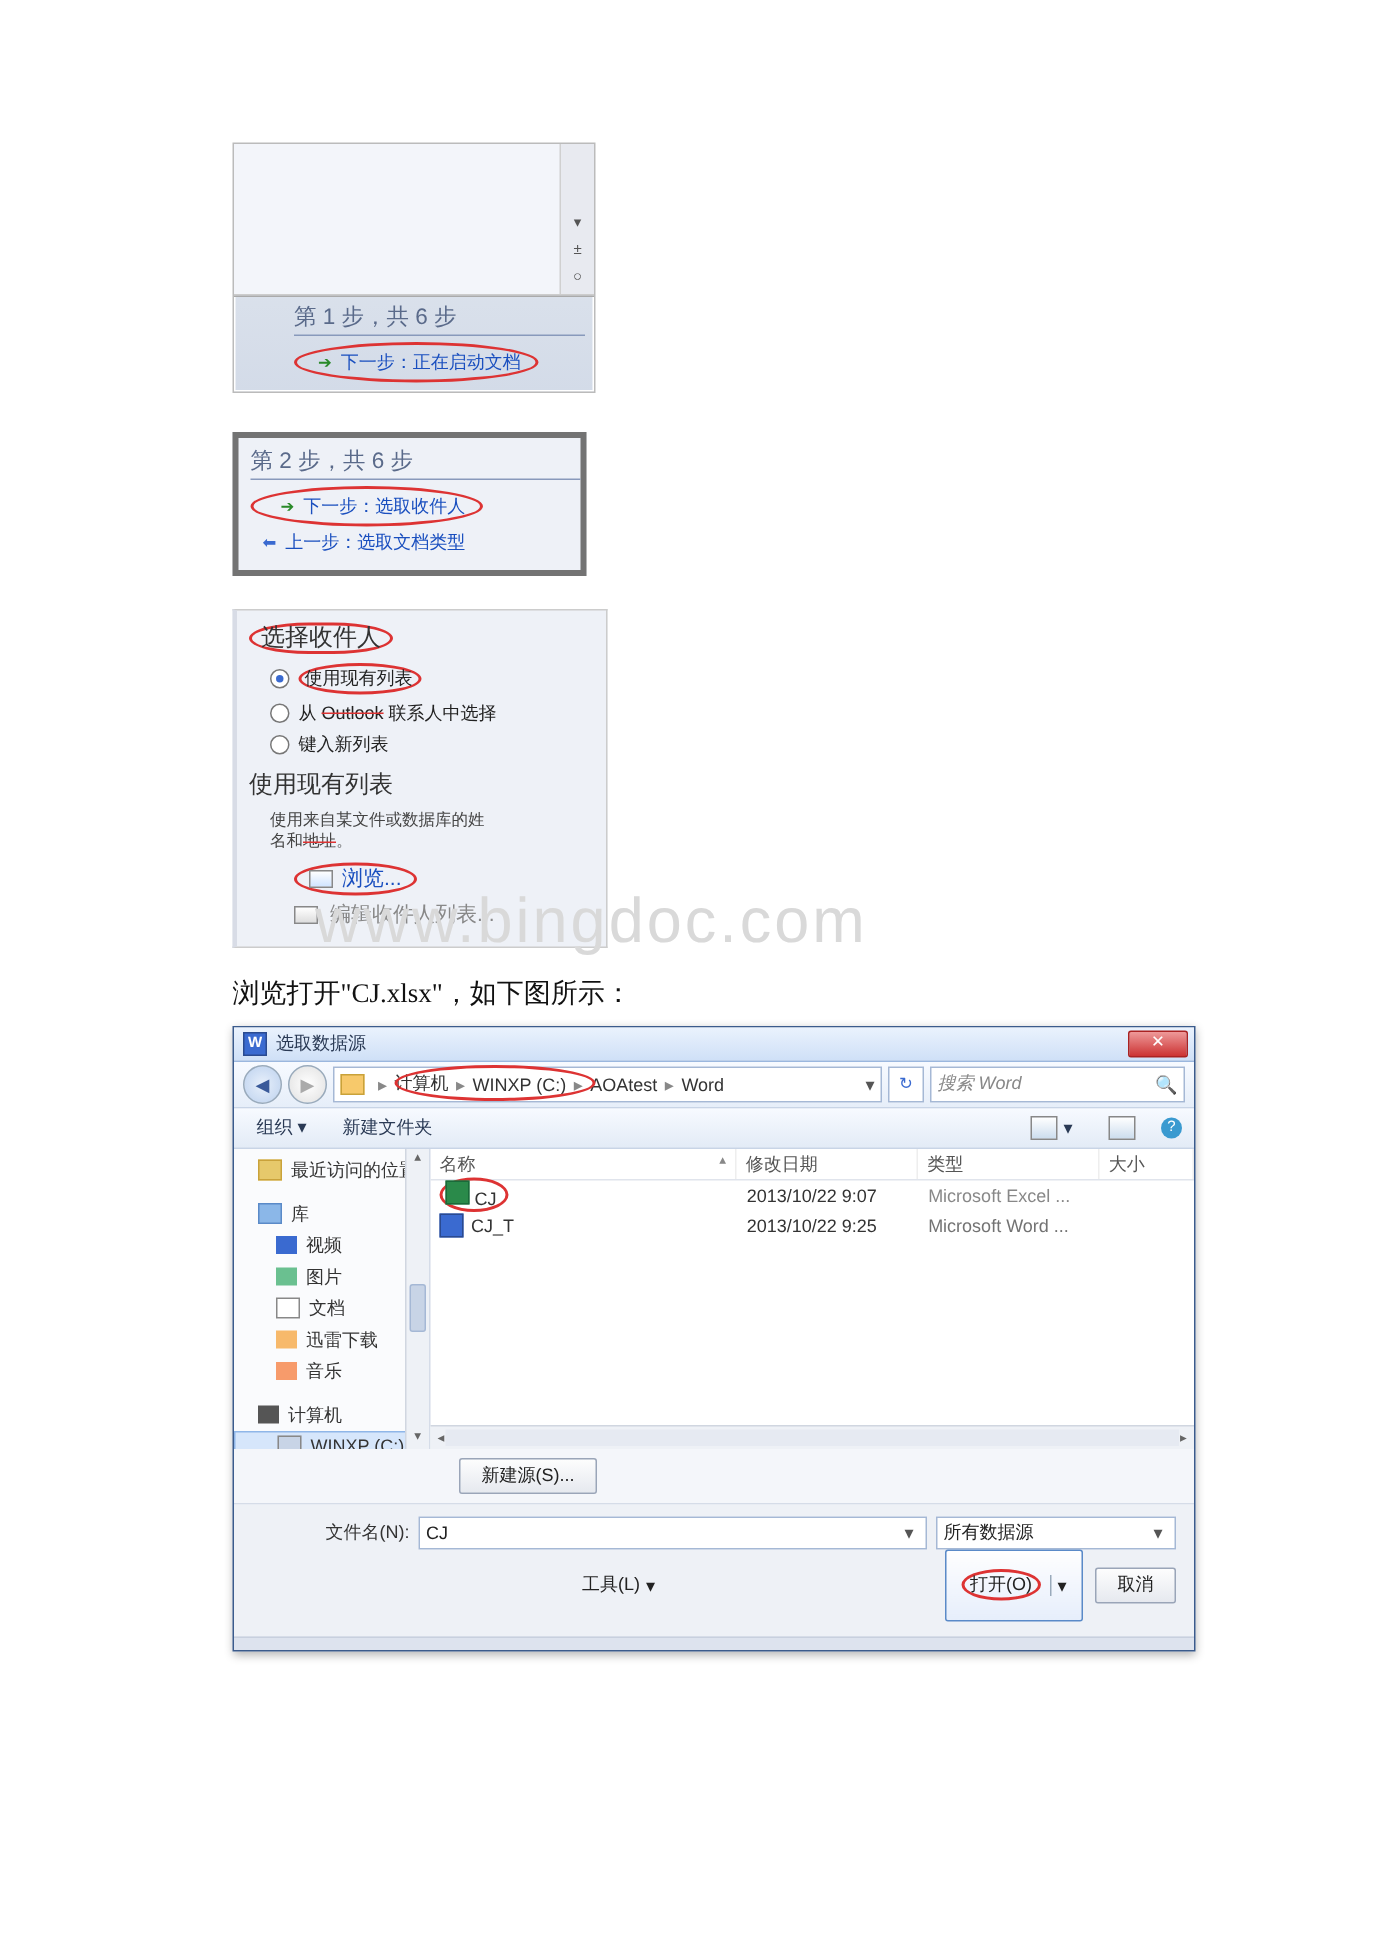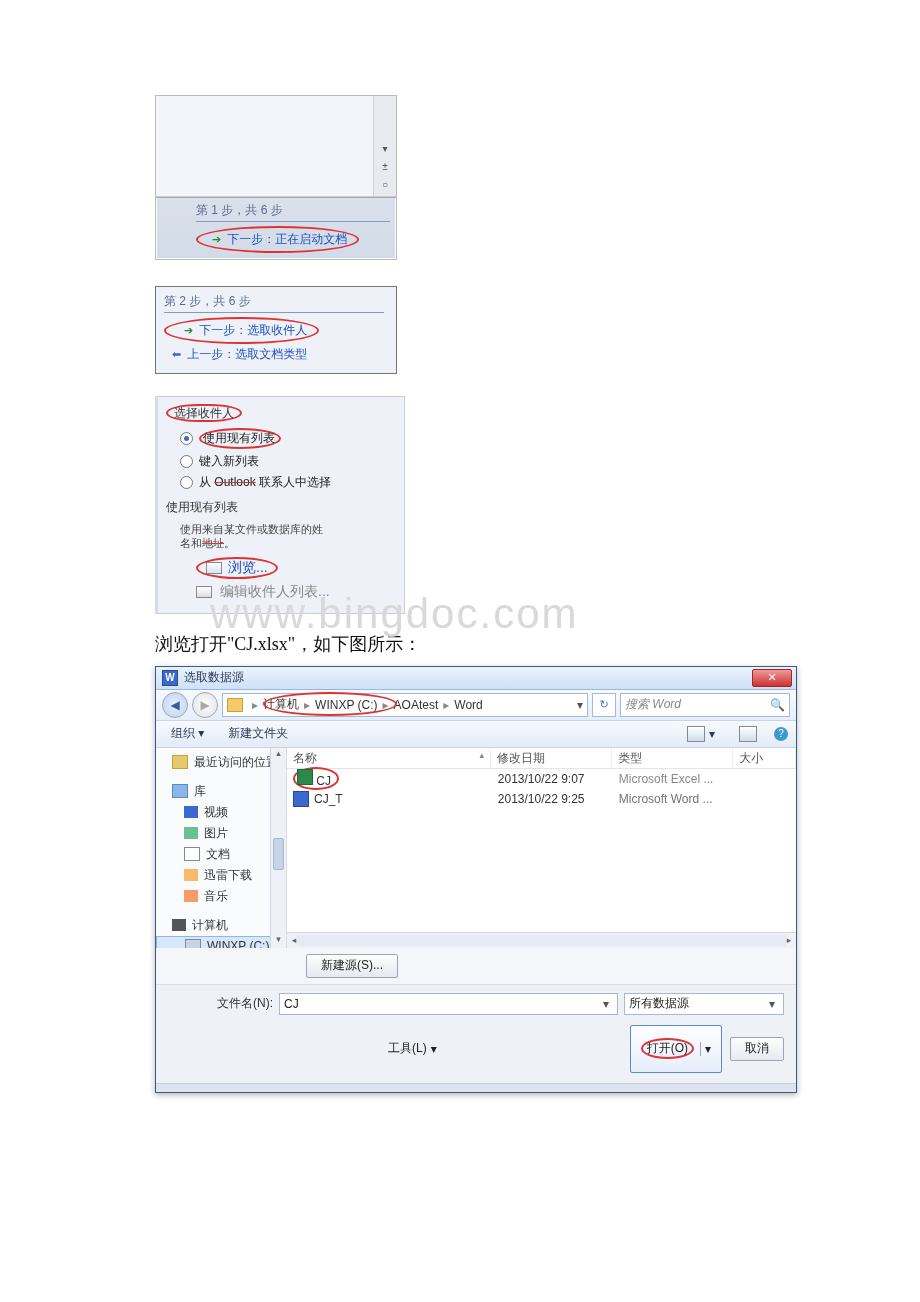--- a/index.html
+++ b/index.html
@@ -45,21 +45,21 @@
     padding-bottom:4px;
     position:relative;
   }
   .strip-btn { width:14px; height:14px; font-size:10px; color:#555; text-align:center; line-height:14px;}
   .panel1-footer {
     border-top:1px solid #aaa;
     padding:4px 6px 6px 40px;
   }
   .step-title {
     color:#5a6a8a;
-    font-size:12px;
+    font-size:15px;
     border-bottom:1px solid #8899bb;
     padding-bottom:2px;
     margin-bottom:4px;
   }
   .link-row {
     display:flex;
     align-items:center;
     gap:6px;
     padding:2px 0 2px 4px;
     color:#1a4fbf;
@@ -73,37 +73,37 @@
     padding:1px 10px;
     display:inline-flex;
     align-items:center;
     gap:6px;
   }
 
   
   .panel2 {
     margin-top:26px;
     width:220px;
-    border:1px solid #737373;
+    border:4px solid #737373;
     background:#eef1f7;
-    padding:6px 12px 8px 8px;
+    padding:6px 0 8px 8px;
   }
   .panel2 .step-title { border-bottom:1px solid #8899bb; }
   .panel2 .link-row { padding-left:8px; }
 
   
   .panel3 {
     margin-top:22px;
     width:230px;
     border:1px solid #ccc;
     background:#eef1f7;
     padding:6px 8px 10px 8px;
     border-left:3px solid #d8dce6;
   }
-  .group-title { font-size:12px; color:#333; margin:2px 0 4px 0;}
+  .group-title { font-size:16px; color:#333; margin:2px 0 4px 0;}
   .radio-row { display:flex; align-items:center; gap:6px; padding:2px 0 2px 14px; font-size:12px;}
   .radio { width:11px; height:11px; border:1px solid #777; border-radius:50%; display:inline-flex; align-items:center; justify-content:center; background:#fff;}
   .radio.sel::after { content:""; width:5px; height:5px; background:#3a6ad0; border-radius:50%;}
   .sub-desc { font-size:11px; color:#444; padding:2px 0 4px 14px; line-height:1.3;}
   .tool-row { display:flex; align-items:center; gap:8px; padding:2px 0 2px 30px; font-size:14px;}
   .tool-icon { width:14px; height:10px; border:1px solid #888; background:linear-gradient(#fff,#d0e4ff); display:inline-block;}
   .panel3 .red-oval { padding:0 8px;}
   .strike { text-decoration:line-through; text-decoration-color:#d33; text-decoration-thickness:1px;}
 
   
@@ -282,21 +282,21 @@
   .std-btn {
     height:22px; padding:0 14px;
     background:linear-gradient(#fdfdfd,#e6e9ef);
     border:1px solid #9aa5b8; border-radius:2px;
     display:inline-flex; align-items:center; font-size:12px;
   }
 
   .footer {
     padding:8px 12px 10px 12px;
     background:#eef1f6;
-    display:flex; flex-direction:column; gap:10px;
+    display:flex; flex-direction:column; 
   }
   .fn-row { display:flex; align-items:center; gap:6px;}
   .fn-label { width:105px; text-align:right; color:#333;}
   .fn-input {
     flex:1; height:20px;
     background:#fff; border:1px solid #a5b8d5;
     padding:0 4px; display:flex; align-items:center;
   }
   .fn-dd { width:14px; text-align:center; color:#555;}
   .filter {
@@ -374,25 +374,25 @@
   <div class="panel3">
     <div class="group-title">
       <span class="red-circ-title">选择收件人</span>
     </div>
     <div class="radio-row">
       <span class="radio sel"></span>
       <span class="red-circ-opt">使用现有列表</span>
     </div>
     <div class="radio-row">
       <span class="radio"></span>
-      <span>键入新列表</span>
+      <span>从 <span class="strike">Outlook</span> 联系人中选择</span>
     </div>
     <div class="radio-row">
       <span class="radio"></span>
-      <span>从 <span class="strike">Outlook</span> 联系人中选择</span>
+      <span>键入新列表</span>
     </div>
     <div class="group-title" style="margin-top:6px;">使用现有列表</div>
     <div class="sub-desc">使用来自某文件或数据库的姓<br>名和<span class="strike">地址</span>。</div>
     <div class="tool-row">
       <span class="red-oval">
         <span class="tool-icon"></span>
         <span style="color:#1a4fbf;">浏览...</span>
       </span>
     </div>
     <div class="tool-row">

